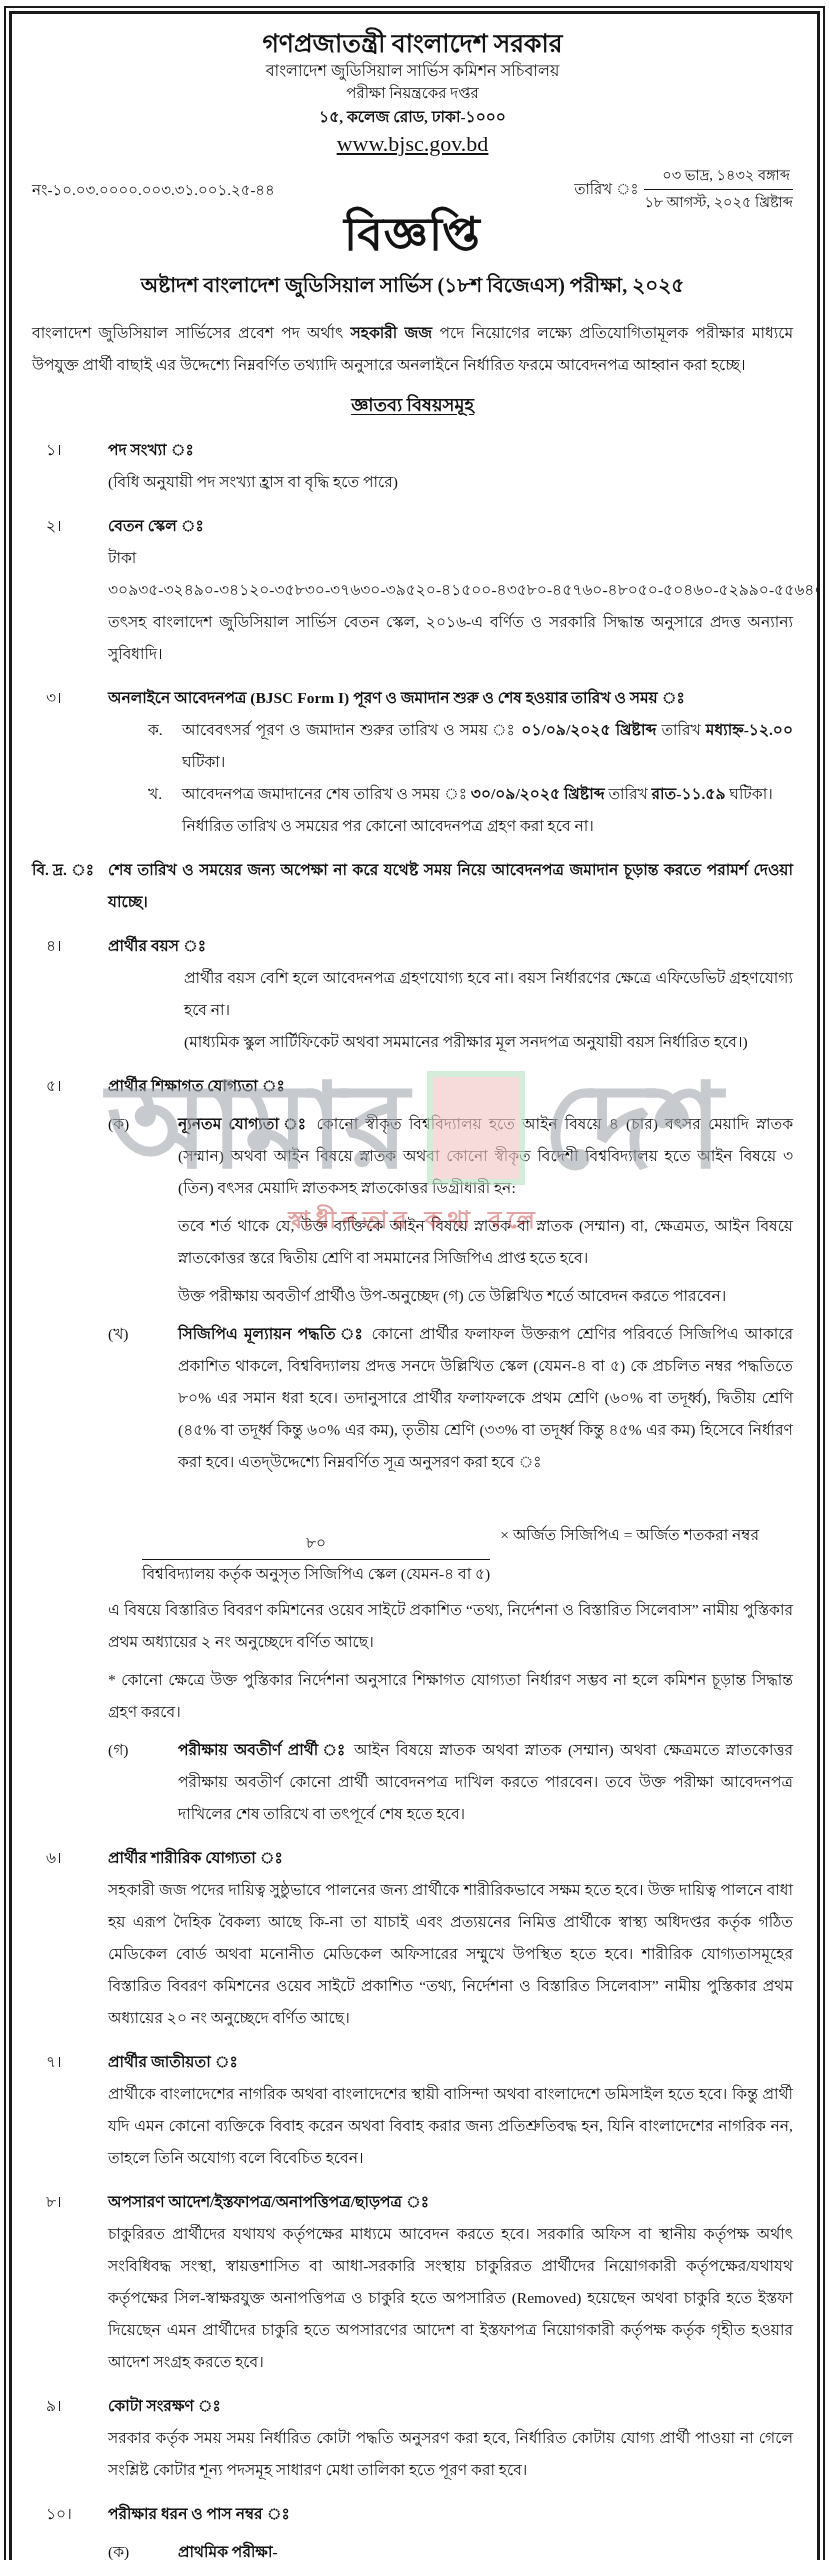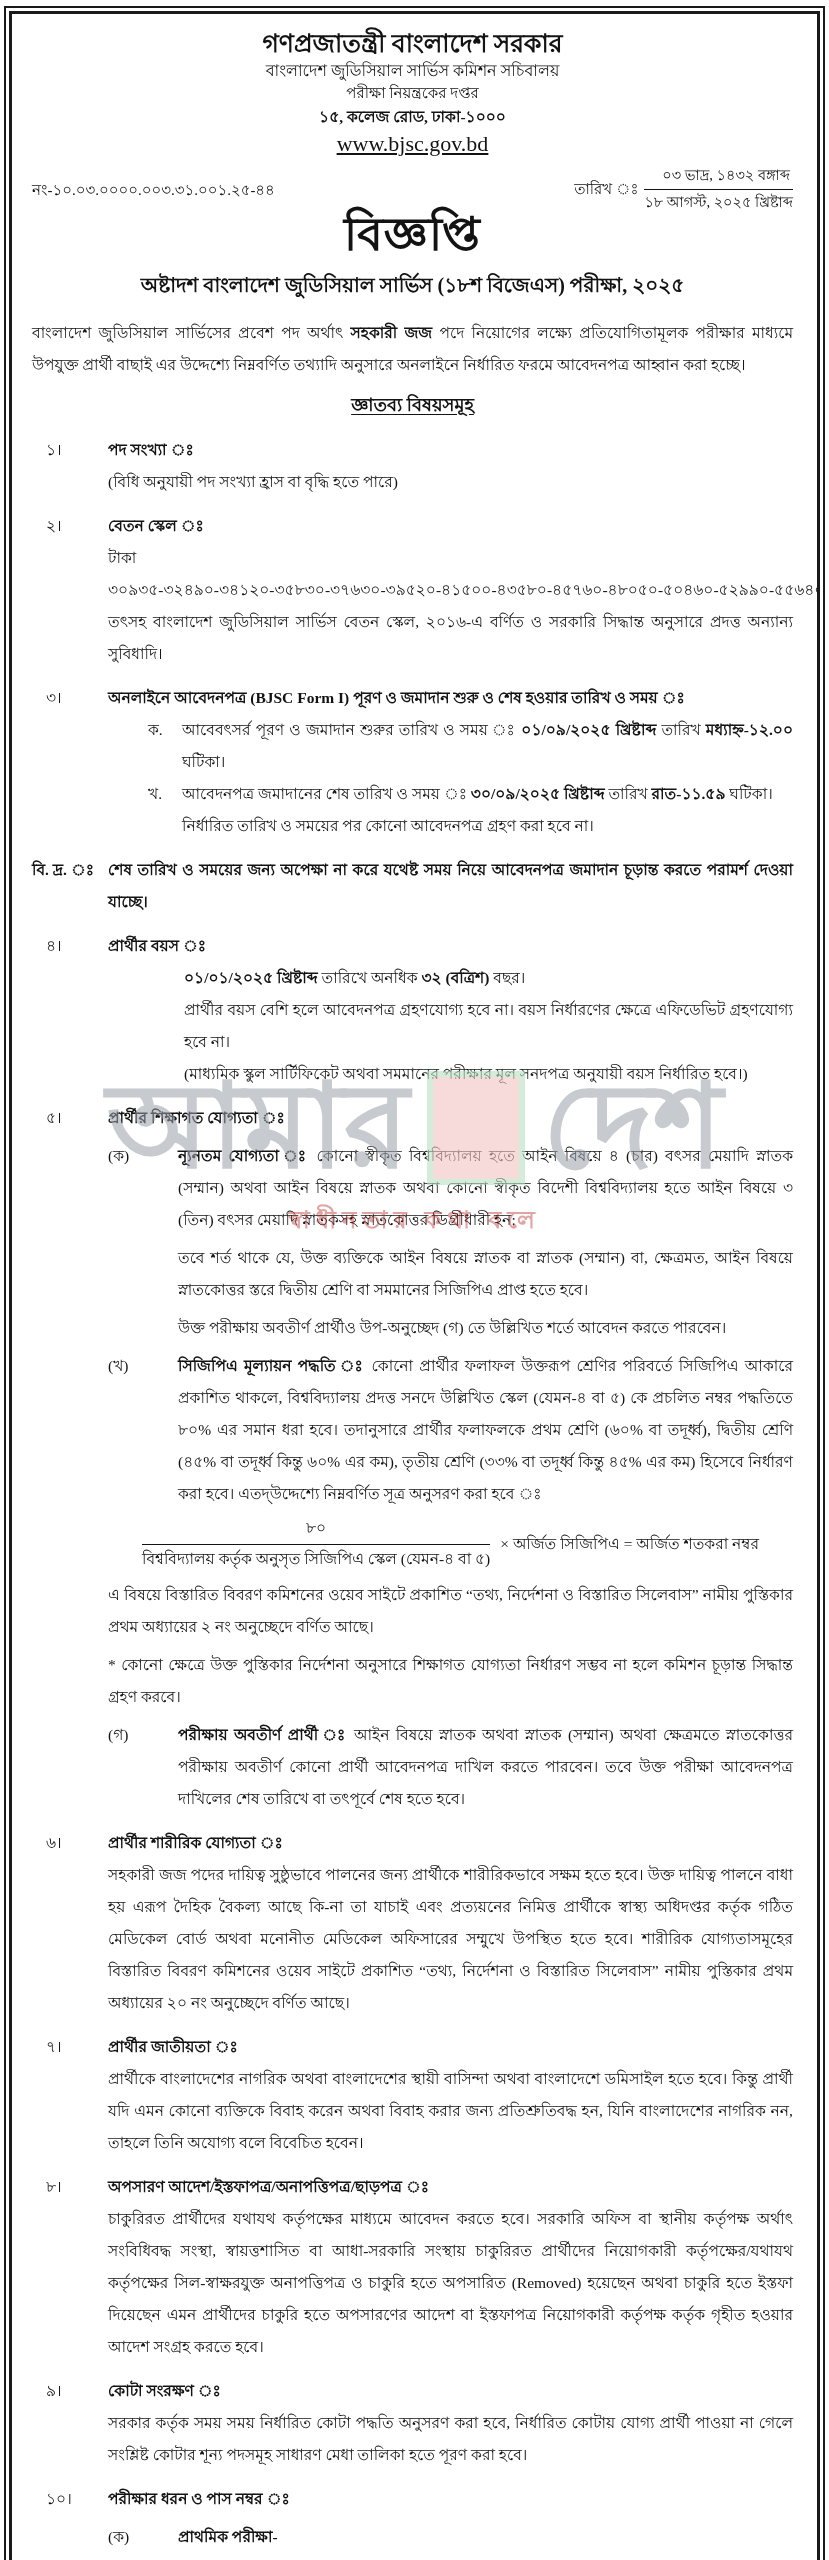--- a/index.html
+++ b/index.html
@@ -54,21 +54,21 @@
   .sub5{display:flex;margin-top:6px;}
   .sub5 .slab{flex:none;width:70px;font-size:15.5px;line-height:32px;}
   .sub5 .stext{flex:1;min-width:0;}
   .nb{display:flex;margin-top:12px;}
   .nb .nblab{flex:none;width:76px;font-weight:bold;font-size:15.5px;line-height:32px;}
   .nb .nbtext{flex:1;}
   .gap6{margin-top:6px;}
   
   .formula{display:flex;justify-content:center;align-items:center;gap:10px;margin:6px 0 6px 0;font-size:15.5px;}
   .f2{display:inline-block;text-align:center;}
-  .f2 .ftop{display:block;border-bottom:1.5px solid #131313;padding:0 8px 2px 8px;}
+  .f2 .ftop{display:block;border-bottom:1.5px solid #131313;padding:0 8px 2px 8px;margin-top:47px;}
   .f2 .fbot{display:block;padding-top:2px;}
   
   .wm{position:absolute;left:0;right:0;top:1055px;z-index:2;pointer-events:none;text-align:center;}
   .wm-row{display:flex;align-items:center;justify-content:center;gap:18px;}
   .wm-word{font-size:118px;font-weight:bold;color:#9aa0a8;opacity:.55;line-height:1;}
   .wm-flag{display:inline-block;width:86px;height:102px;background:#f3c4c3;border:6px solid #b9e2c2;opacity:.6;}
   .wm-tag{margin-top:14px;font-size:24px;font-weight:bold;color:#b91c1c;opacity:.4;letter-spacing:6px;}
 </style>
 </head>
 <body>
@@ -147,21 +147,20 @@
 
       <div class="nb">
         <div class="nblab">বি. দ্র. ঃ</div>
         <div class="nbtext p b">শেষ তারিখ ও সময়ের জন্য অপেক্ষা না করে যথেষ্ট সময় নিয়ে আবেদনপত্র জমাদান চূড়ান্ত করতে পরামর্শ দেওয়া যাচ্ছে।</div>
       </div>
 
       <div class="sec">
         <div class="num">৪।</div>
         <div class="sbody">
           <div class="stitle">প্রার্থীর বয়স ঃ</div>
-          <div class="p ind2"><span class="b">০১/০১/২০২৫ খ্রিষ্টাব্দ</span><span> তারিখে অনধিক </span><span class="b">৩২ (বত্রিশ)</span><span> বছর।</span></div>
           <div class="p ind2">প্রার্থীর বয়স বেশি হলে আবেদনপত্র গ্রহণযোগ্য হবে না। বয়স নির্ধারণের ক্ষেত্রে এফিডেভিট গ্রহণযোগ্য হবে না।</div>
           <div class="p ind2">(মাধ্যমিক স্কুল সার্টিফিকেট অথবা সমমানের পরীক্ষার মূল সনদপত্র অনুযায়ী বয়স নির্ধারিত হবে।)</div>
         </div>
       </div>
 
       <div class="sec">
         <div class="num">৫।</div>
         <div class="sbody">
           <div class="stitle">প্রার্থীর শিক্ষাগত যোগ্যতা ঃ</div>
           <div class="sub5">

